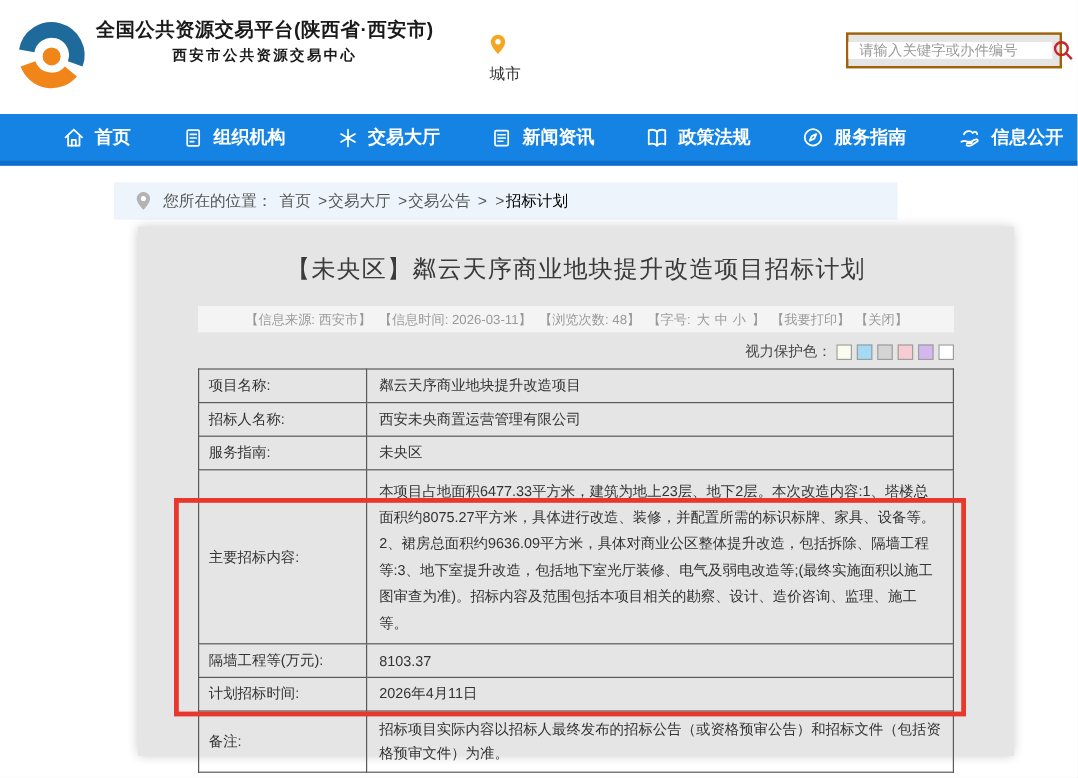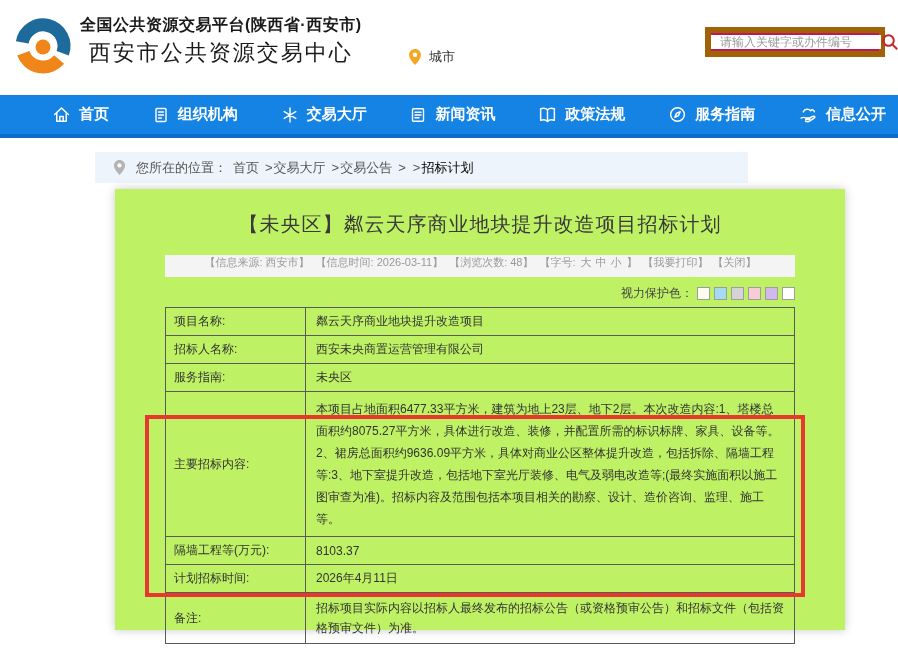--- a/index.html
+++ b/index.html
@@ -5,26 +5,26 @@
   * { margin:0; padding:0; box-sizing:border-box; }
   html,body { width:898px; height:648px; overflow:hidden; background:#fff;
     font-family:"Liberation Sans","DejaVu Sans",sans-serif; }
   body { position:relative; }
 
   
   .header { position:relative; height:95px; background:#fff; }
   .logo { position:absolute; left:10px; top:13px; width:66px; height:66px; cursor:pointer; }
   .brand { position:absolute; left:80px; top:15px; text-align:center; color:#1a1a1a; }
   .brand .l1 { font-size:16px; font-weight:bold; letter-spacing:.5px; }
-  .brand .l2 { font-size:22px; font-weight:normal; letter-spacing:2px; margin-top:2px; }
+  .brand .l2 { font-size:12px; font-weight:bold; letter-spacing:2px; margin-top:2px; }
   .brand .l3 { font-size:10.5px; font-weight:bold; color:#2b2b2b; margin-top:3px; letter-spacing:.2px; }
-  .city { position:absolute; left:408px; top:48px; display:flex; align-items:center; gap:7px;
-          font-size:13px; color:#333; cursor:pointer; }
+  .city { position:absolute; left:408px; top:28px; display:flex; gap:7px;
+          font-size:13px; color:#333; cursor:pointer;flex-direction:column; }
   .search { position:absolute; right:13px; top:27px; width:180px; height:30px;
-            border:6px solid #a16207; display:flex; align-items:center; background:#be185d; }
+            border:2px solid #a16207; display:flex; align-items:center; background:#e5e5e5; }
   .search input { flex:1; border:0; outline:none; padding:0 6px 0 9px; font-size:12px; color:#333;
                   font-family:inherit; }
   .search input::placeholder { color:#9a9a9a; }
   .search .btn { width:28px; height:28px; border:0; background:transparent; cursor:pointer;
                  display:flex; align-items:center; justify-content:center; }
 
   
   .nav { height:43px; background:#1583e3; border-bottom:4px solid #0e6dcb;
          display:flex; align-items:center; justify-content:space-between; padding:0 12px 0 52px; }
   .nav-item { display:flex; align-items:center; gap:8px; color:#fff; font-size:15px;
@@ -34,25 +34,25 @@
   
   .crumb-bar { margin:14px 0 0 95px; width:653px; height:31px; background:#edf4fb;
                display:flex; align-items:center; padding-left:18px; font-size:13px; color:#555; }
   .crumb-bar .pin { margin-right:10px; display:flex; }
   .crumb { cursor:pointer; }
   .crumb-sep { margin:0 1px 0 6px; color:#555; }
   .crumb.active { color:#000000; }
 
   
   .card { position:relative; margin:6px 0 0 115px; width:730px; height:441px;
-          background:#bef264; box-shadow:0 0 9px rgba(0,0,0,.22); padding-top:18px; }
+          background:#e5e5e5; box-shadow:0 0 9px rgba(0,0,0,.22); padding-top:18px; }
   .page-title { text-align:center; font-size:20px; font-weight:400; color:#3a3a3a;
                 letter-spacing:1px; margin-top:4px; }
   .meta { margin:17px auto 0; width:630px; height:22px; background:#f4f4f4;
-          display:flex; align-items:flex-start; justify-content:center; font-size:11px;
+          display:flex; align-items:center; justify-content:center; font-size:11px;
           color:#9a9a9a; white-space:nowrap; }
   .meta span { margin:0 3px; }
   .meta .lnk { cursor:pointer; margin:0 2px; }
   .eye { width:630px; margin:8px auto 5px; display:flex; justify-content:flex-end;
          align-items:center; font-size:12px; color:#444; }
   .swatch { width:13px; height:13px; border:1px solid #9e9e9e; margin-left:4px; cursor:pointer; }
 
   table.detail { width:630px; margin:0 auto; border-collapse:collapse; font-size:12px; color:#333; }
   table.detail td { border:1px solid #5a5a5a; padding:5px 10px; vertical-align:middle; }
   table.detail td.lbl { width:140px; padding-left:8px; }

